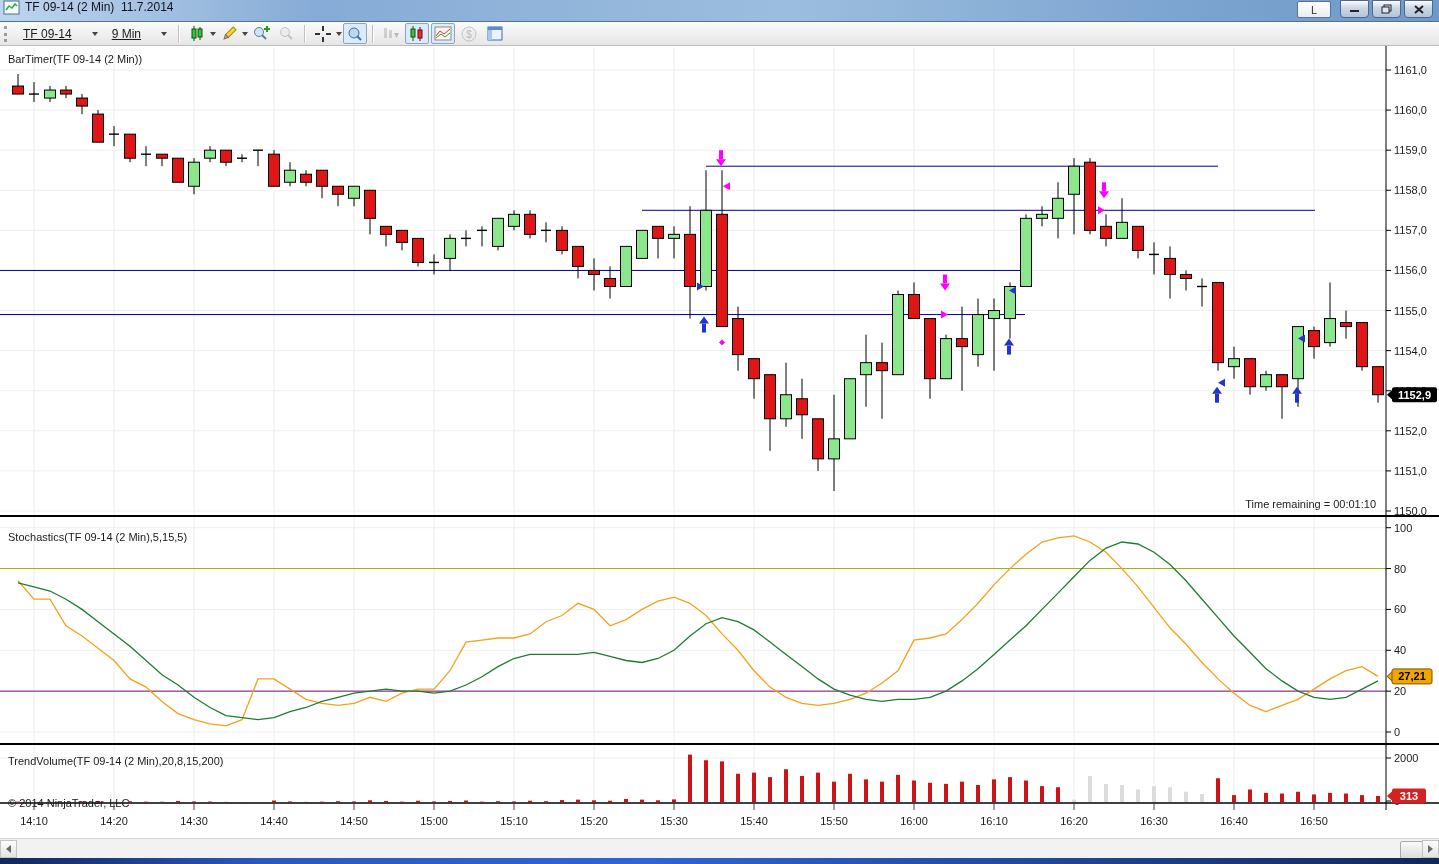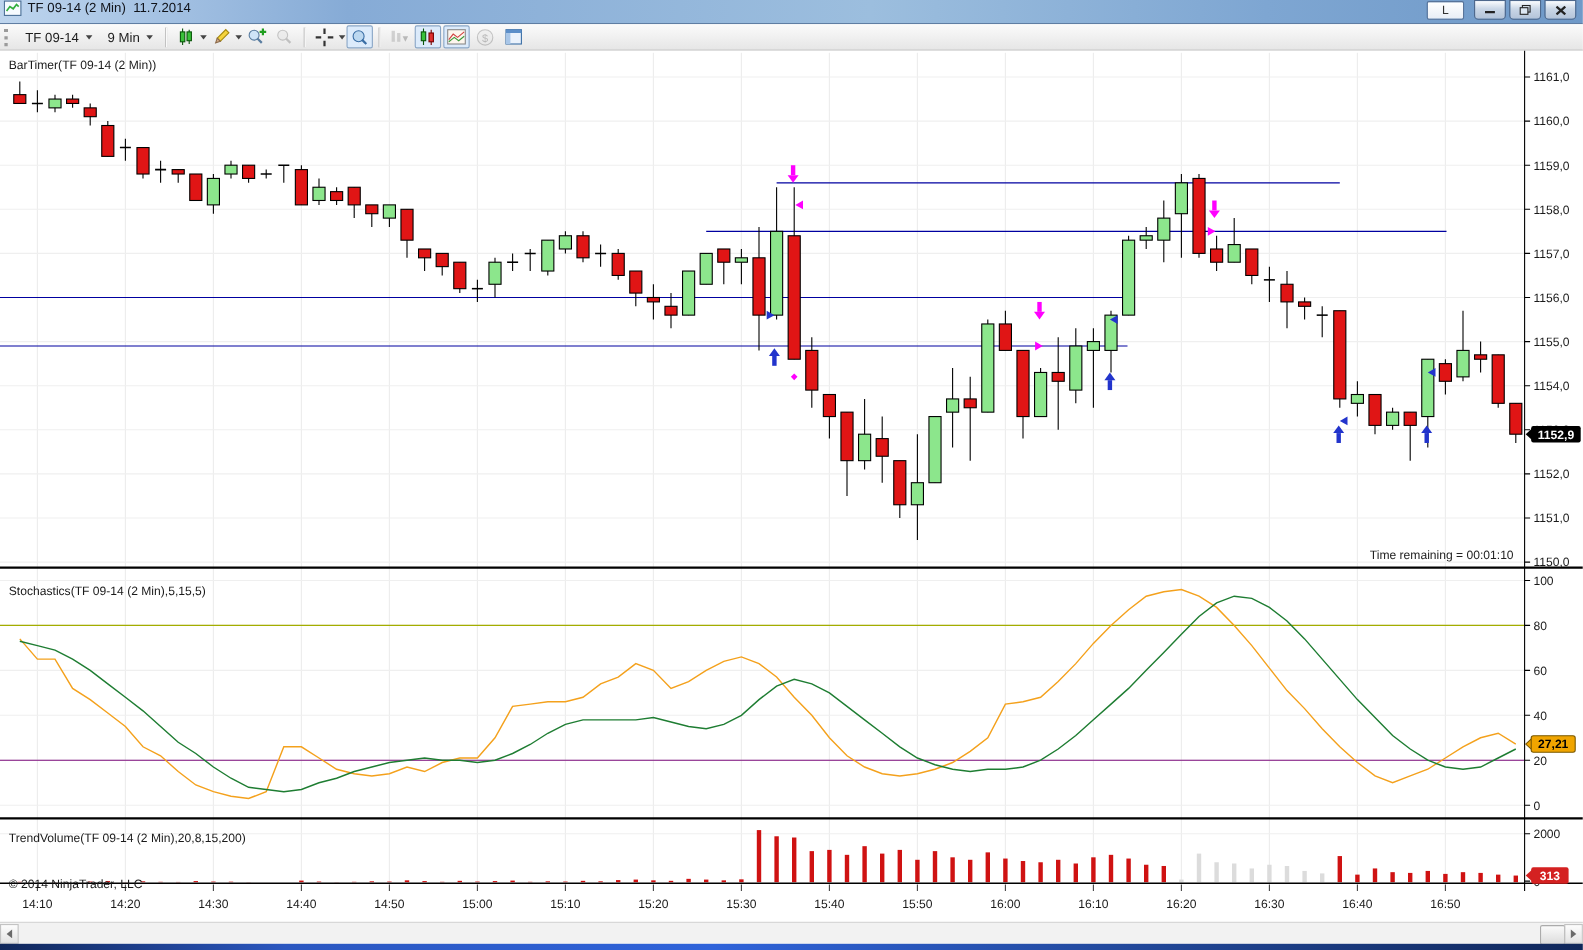--- a/index.html
+++ b/index.html
@@ -16,22 +16,22 @@
     background:linear-gradient(#ffffff,#e8eef6);font-size:11px;color:#333;line-height:14px;
     margin-top:1px;margin-right:6px;padding:0;}
   .wbtn{width:29px;height:18px;border:1px solid #4e688c;border-radius:0 0 4px 4px;
     background:linear-gradient(#fbfcfe,#c9d6e6 45%,#b4c4d9);padding:0;display:inline-flex;
     align-items:center;justify-content:center;}
   
   .toolbar{position:absolute;left:0;top:22px;width:1439px;height:24px;
     background:linear-gradient(#fbfbfb,#e6e6e6);border-bottom:1px solid #bcbcbc;
     display:flex;align-items:center;box-sizing:border-box;}
   .grip{width:3px;height:16px;border-left:3px dotted #9b9b9b;margin:0 6px 0 4px;}
-  .tbtn{display:inline-flex;align-items:center;gap:6px;border:1px solid transparent;
-    background:transparent;font-size:12px;color:#1c1c1c;padding:2px 6px;height:20px;}
+  .tbtn{display:inline-flex;align-items:center;gap:20px;border:1px solid transparent;
+    background:transparent;font-size:12px;color:#1c1c1c;padding:2px 6px;height:20px;text-decoration:underline;}
   .caret{width:0;height:0;border-left:3px solid transparent;border-right:3px solid transparent;
     border-top:4px solid #444;display:inline-block;}
   .sep{width:1px;height:18px;background:#c2c2c2;border-right:1px solid #fff;margin:0 4px;}
   .ibtn{display:inline-flex;align-items:center;justify-content:center;width:24px;height:21px;
     background:transparent;border:1px solid transparent;padding:0;margin:0 1px;}
   .ibtn.boxed{border:1px solid #89a6c6;background:#dcebfb;border-radius:2px;}
   .ibtn.disabled{opacity:.45;filter:grayscale(1);}
   .iwrap{display:inline-flex;align-items:center;}
   
   .hscroll{position:absolute;left:0;top:838px;width:1439px;height:20px;background:#f2f2f2;

